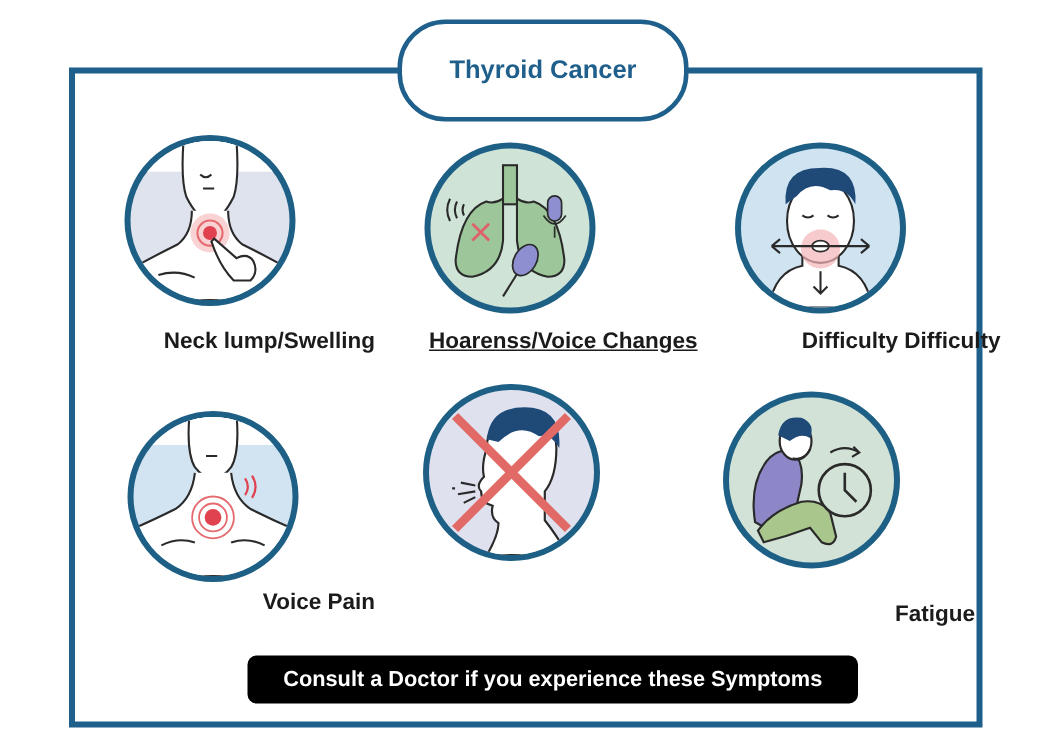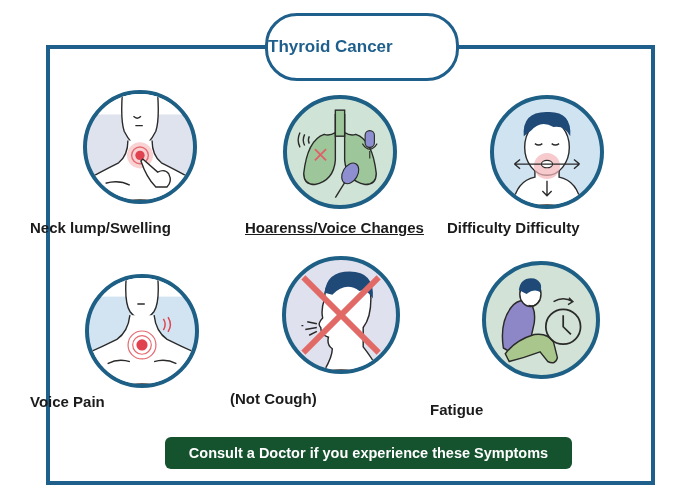--- a/index.html
+++ b/index.html
@@ -7,35 +7,35 @@
     width: 700px; height: 500px; background: #ffffff; position: relative; overflow: hidden;
     font-family: "Liberation Sans", "DejaVu Sans", sans-serif;
   }
   .frame {
     position: absolute; left: 46px; top: 45px; width: 601px; height: 432px;
     border: 4px solid #1f5f8b; box-sizing: content-box;
   }
   .title-pill {
     position: absolute; left: 265px; top: 13px; width: 188px; height: 62px;
     background: #ffffff; border: 3px solid #1f5f8b; border-radius: 32px;
-    display: flex; flex-direction: column; align-items: flex-start; justify-content: center;
+    display: flex; align-items: center; justify-content: center;
     color: #1f5f8b; font-weight: bold; font-size: 17px; line-height: 22px; text-align: center;
   }
   .circle {
     position: absolute; width: 114px; height: 114px; border-radius: 50%;
     border: 4px solid #1d5f85; overflow: hidden; box-sizing: border-box;
   }
   .circle svg { width: 100%; height: 100%; display: block; }
   .label {
-    position: absolute; width: 220px; text-align: left; color: #1b1b1b;
+    position: absolute; width: 220px; text-align: right; color: #1b1b1b;
     font-weight: bold; font-size: 15px; line-height: 20px;
   }
   .cta {
     position: absolute; left: 165px; top: 437px; width: 407px; height: 32px;
-    background: #14532d; border-radius: 6px; color: #ffffff;
+    background: #000000; border-radius: 6px; color: #ffffff;
     font-weight: bold; font-size: 14.5px; display: flex; align-items: center; justify-content: center;
   }
 </style>
 </head>
 <body>
 
 <div class="frame"></div>
 
 <div class="title-pill">
   <span>Thyroid Cancer</span>
@@ -104,21 +104,20 @@
 <div class="circle" style="left:282px; top:256px; width:118px; height:118px; background:#dfe1ee;">
   <svg viewBox="0 0 114 114">
     <path d="M40 40 Q40 18 64 16 Q88 16 88 40 Q88 60 80 70 L80 90 Q88 100 96 114 L40 114 Q48 100 48 92 Q42 88 44 80 Q36 78 36 70 Q32 66 38 60 Q36 52 40 40 Z" fill="#ffffff" stroke="#2a2a2a" stroke-width="1.5"></path>
     <path d="M40 34 Q42 12 66 12 Q92 12 90 40 Q84 30 76 32 Q62 22 48 36 Z" fill="#1f4a78"></path>
     <path d="M22 64 L32 66 M20 72 L32 70 M24 78 L32 74 M16 68 L18 68" stroke="#2a2a2a" stroke-width="1.5"></path>
     <line x1="18" y1="18" x2="96" y2="96" stroke="#e26a66" stroke-width="6"></line>
     <line x1="96" y1="18" x2="18" y2="96" stroke="#e26a66" stroke-width="6"></line>
   </svg>
 </div>
 <div class="label" style="left:230px; top:389px;">
-  <div>(Not Cough)</div>
 </div>
 
 <div class="circle" style="left:482px; top:261px; width:118px; height:118px; background:#d2e2d6;">
   <svg viewBox="0 0 114 114">
     <path d="M18 86 Q14 60 26 44 Q34 34 44 38 Q52 44 50 60 L46 78 Q40 88 28 92 Z" fill="#8d86c7" stroke="#2a2a2a" stroke-width="1.5"></path>
     <path d="M20 92 Q30 78 50 72 Q64 70 70 80 L74 96 Q72 104 64 100 L56 90 Q40 96 24 100 Z" fill="#a9c68c" stroke="#2a2a2a" stroke-width="1.5"></path>
     <ellipse cx="46" cy="30" rx="11" ry="13" fill="#ffffff" stroke="#2a2a2a" stroke-width="1.5"></ellipse>
     <path d="M34 26 Q36 12 50 14 Q60 18 56 28 Q50 24 42 30 Z" fill="#1f4a78"></path>
     <path d="M44 42 Q52 44 56 36" fill="none" stroke="#2a2a2a" stroke-width="1.5"></path>
     <circle cx="80" cy="64" r="18" fill="none" stroke="#2a2a2a" stroke-width="1.8"></circle>

